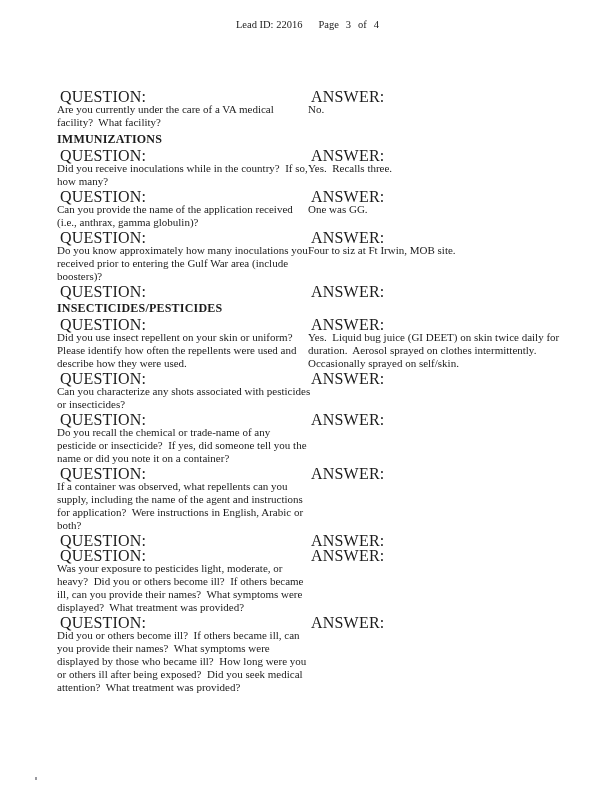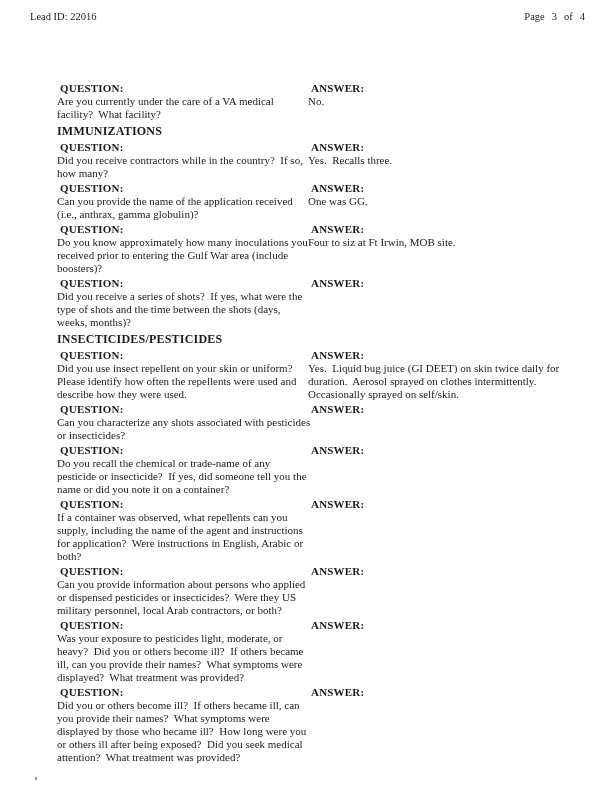--- a/index.html
+++ b/index.html
@@ -10,39 +10,39 @@
     color: #1b1b1b;
   }
   .page {
     position: relative;
     width: 611px; height: 792px;
     overflow: hidden;
     background: #ffffff;
   }
   .header {
     display: flex;
-    justify-content: space-between;
+    justify-content: center;
     align-items: baseline;
-    padding: 10px 26px 0 30px;
+    padding: 18px 26px 0 30px;
     font-size: 10.5px;
     line-height: 13px;
   }
   .pageno span { margin-left: 7px; }
   .pageno .first { margin-left: 16px; }
   .content {
     margin-top: 59px;
     padding-left: 57px;
     padding-right: 18px;
   }
   .qa { display: flex; margin-bottom: 2px; }
   .qcol { width: 251px; flex: 0 0 251px; }
   .acol { flex: 1; min-width: 0; }
   .lbl {
-    font-weight: bold;
-    font-size: 11px;
+    font-weight: normal;
+    font-size: 16px;
     line-height: 13px;
     padding-left: 3px;
     letter-spacing: 0.2px;
   }
   .txt {
     font-size: 11px;
     line-height: 13px;
     white-space: pre;
   }
   .section {
@@ -83,21 +83,21 @@
         <div class="lbl">ANSWER:</div>
         <div class="txt">No.</div>
       </div>
     </div>
 
     <div class="section">IMMUNIZATIONS</div>
 
     <div class="qa">
       <div class="qcol">
         <div class="lbl">QUESTION:</div>
-        <div class="txt">Did you receive contractors while in the country?  If so,
+        <div class="txt">Did you receive inoculations while in the country?  If so,
 how many?</div>
       </div>
       <div class="acol">
         <div class="lbl">ANSWER:</div>
         <div class="txt">Yes.  Recalls three.</div>
       </div>
     </div>
 
     <div class="qa">
       <div class="qcol">
@@ -120,23 +120,20 @@
       </div>
       <div class="acol">
         <div class="lbl">ANSWER:</div>
         <div class="txt">Four to siz at Ft Irwin, MOB site.</div>
       </div>
     </div>
 
     <div class="qa">
       <div class="qcol">
         <div class="lbl">QUESTION:</div>
-        <div class="txt">Did you receive a series of shots?  If yes, what were the
-type of shots and the time between the shots (days,
-weeks, months)?</div>
       </div>
       <div class="acol">
         <div class="lbl">ANSWER:</div>
         <div class="txt"></div>
       </div>
     </div>
 
     <div class="section">INSECTICIDES/PESTICIDES</div>
 
     <div class="qa">
@@ -189,23 +186,20 @@
       </div>
       <div class="acol">
         <div class="lbl">ANSWER:</div>
         <div class="txt"></div>
       </div>
     </div>
 
     <div class="qa">
       <div class="qcol">
         <div class="lbl">QUESTION:</div>
-        <div class="txt">Can you provide information about persons who applied
-or dispensed pesticides or insecticides?  Were they US
-military personnel, local Arab contractors, or both?</div>
       </div>
       <div class="acol">
         <div class="lbl">ANSWER:</div>
         <div class="txt"></div>
       </div>
     </div>
 
     <div class="qa">
       <div class="qcol">
         <div class="lbl">QUESTION:</div>

